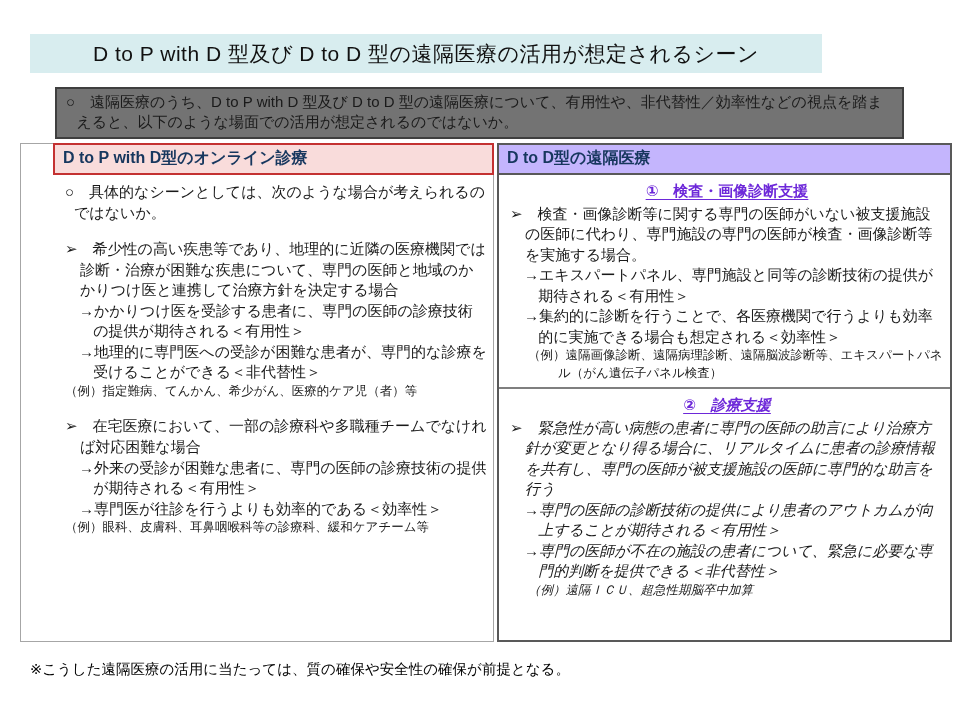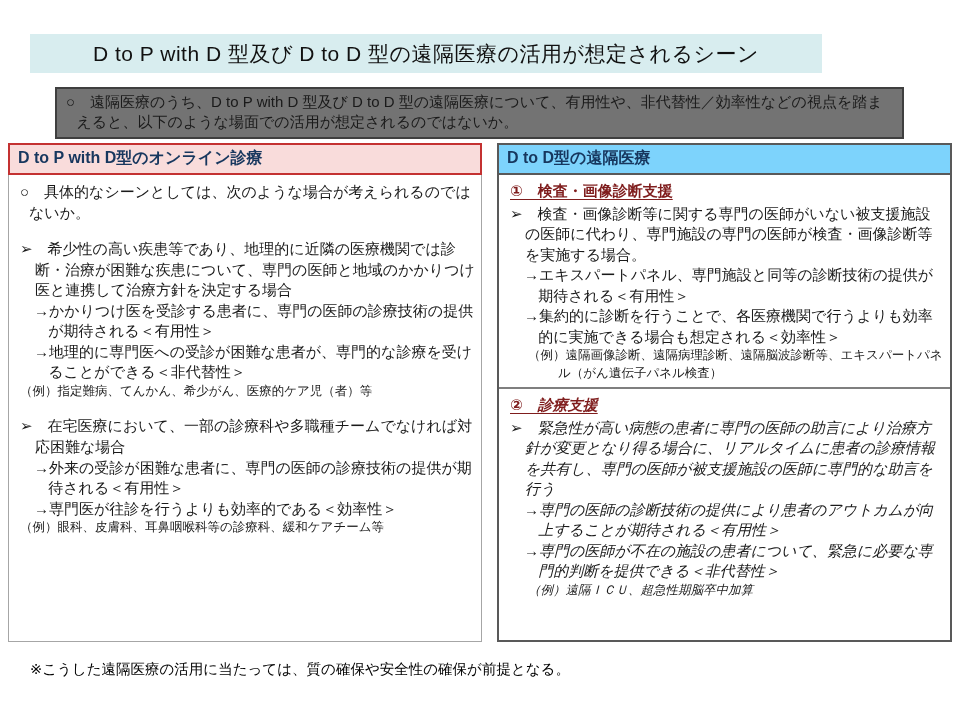--- a/index.html
+++ b/index.html
@@ -25,56 +25,57 @@
   .intro-box {
     position: absolute; left: 55px; top: 87px; width: 849px; min-height: 45px;
     border: 2px solid #3f3f3f; background: #737373;
     padding: 3px 9px 4px 9px;
     font-size: 15px; line-height: 1.36;
   }
   .intro-box .hang { padding-left: 0.7em; text-indent: -0.7em; }
 
   
   .panel { position: absolute; top: 143px; background: #fff; }
-  .panel-left  { left: 8px;   width: 474px; height: 499px; border: 1px solid #a6a6a6; }
+  .panel-left  { left: 20px;   width: 474px; height: 499px; border: 1px solid #a6a6a6; padding-left: 33px; }
   .panel-right { left: 497px; width: 455px; height: 499px; border: 2px solid #595959; }
 
   .panel-header {
     font-size: 16px; font-weight: bold; color: #17375e;
     padding: 3px 8px 4px 8px;
   }
   .panel-left .panel-header {
     background: #f9dcdb;
     border: 2px solid #c43131;
     margin: -1px -1px 0 -1px;
   }
   .panel-right .panel-header {
-    background: #7dd3fc;
+    background: #c4b5fd;
     border-bottom: 2px solid #595959;
   }
 
   .panel-body { padding: 7px 6px 0 11px; font-size: 15px; line-height: 1.37; }
 
   
   .p-lead  { padding-left: 0.6em; text-indent: -0.6em; }
   .p-tri   { padding-left: 1.0em; text-indent: -1.0em; margin-top: 16px; }
   .p-tri.first { margin-top: 0; }
   .p-arrow { margin-left: 14px; padding-left: 0.95em; text-indent: -0.95em; }
   .p-ex    { font-size: 12.5px; line-height: 1.4; margin-top: 0;
              padding-left: 2.4em; text-indent: -2.4em; }
   .panel-right .p-ex { margin-left: 18px; }
 
   
   .sec { padding: 6px 6px 0 11px; font-size: 15px; line-height: 1.37; }
   .sec-1 { height: 212px; }
   .sec-2 { border-top: 2px solid #7f7f7f; font-style: italic; }
   .sec-heading {
-    font-size: 15px; font-weight: bold; color: #7f1d1d;
+    font-size: 15px; font-weight: bold; color: #6d28d9;
     text-decoration: underline; text-underline-offset: 3px;
     margin-bottom: 2px;
+    text-align: center;
   }
   .sec .p-tri { margin-top: 2px; }
 
   
   .footnote {
     position: absolute; left: 30px; top: 660px; width: 900px;
     font-size: 14.5px; color: #000000;
   }
 </style>
 </head>

